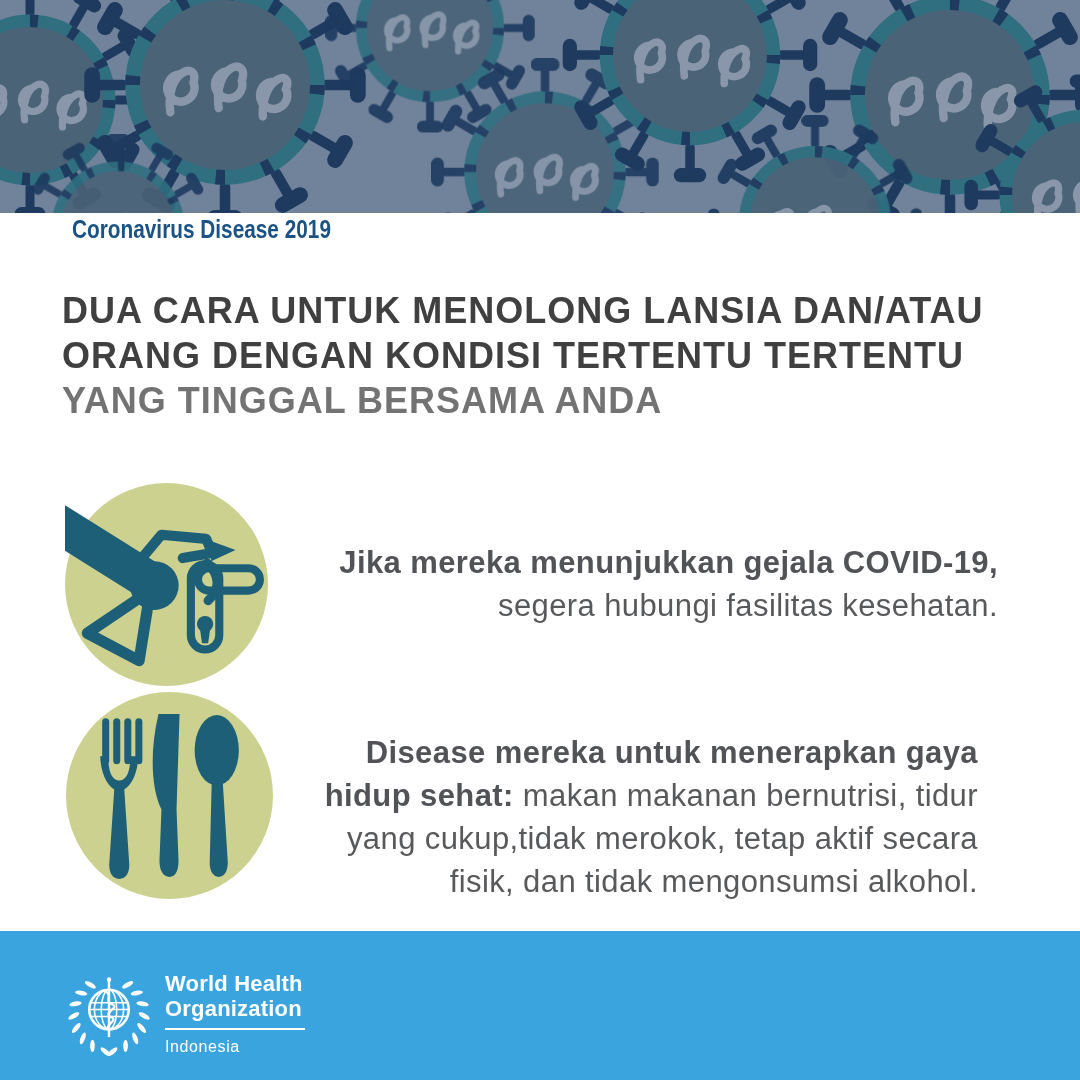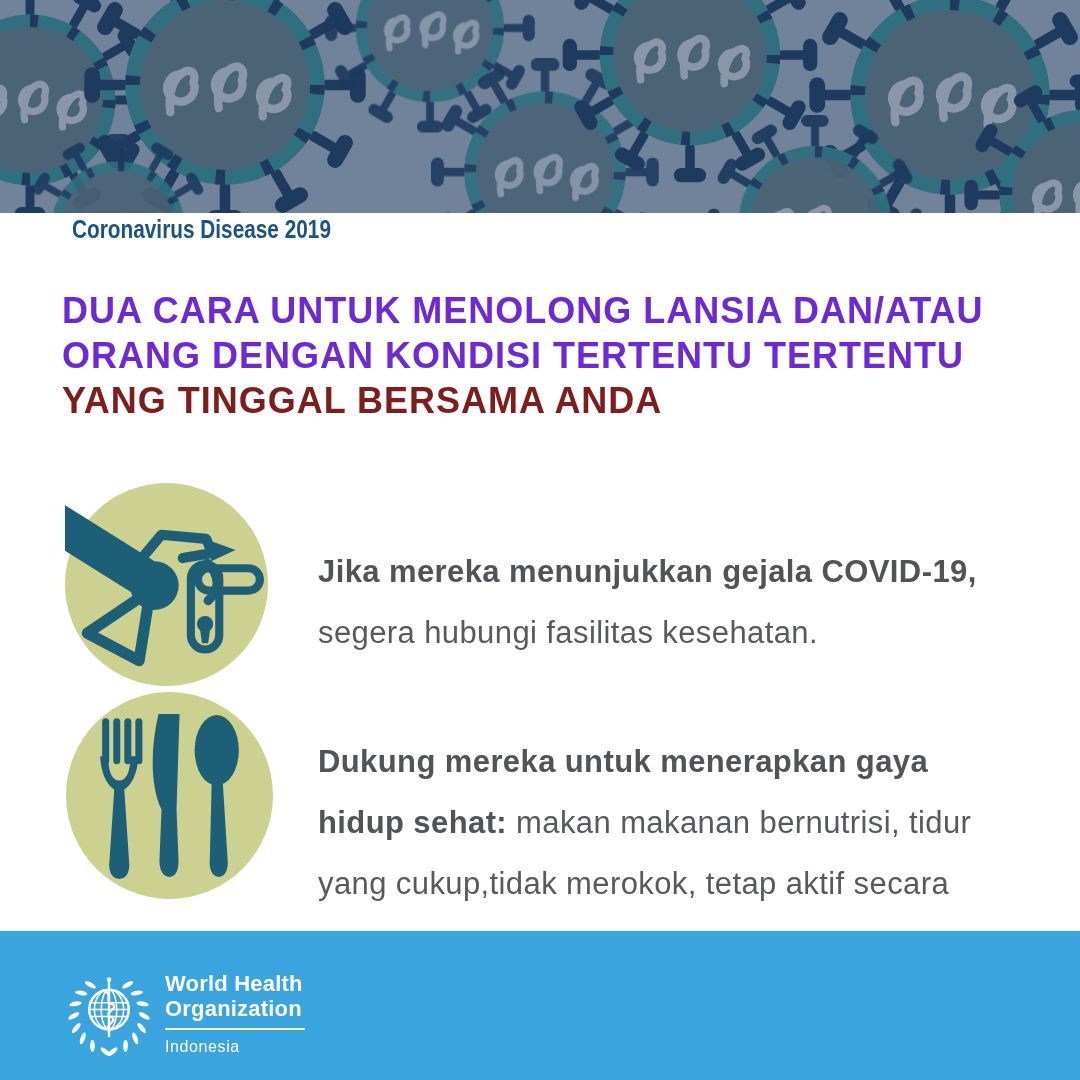--- a/index.html
+++ b/index.html
@@ -20,27 +20,28 @@
     position:absolute;left:72px;top:214px;
     font-size:26px;font-weight:bold;color:#1B5385;
     white-space:nowrap;transform:scaleX(0.8);transform-origin:left top;
     letter-spacing:0px;
   }
   
   .heading{
     position:absolute;left:62px;top:288px;width:980px;
     font-size:36px;font-weight:bold;line-height:45px;letter-spacing:1px;
   }
-  .heading .hl-red{color:#6d28d9;}
-  .heading .hl-teal{color:#7f1d1d;}
+  .heading .hl-red{color:#404040;}
+  .heading .hl-teal{color:#737373;}
   
   .tip-icon{position:absolute;}
   .tip-text{
-    position:absolute;color:#58595B;font-size:31px;line-height:61px;
+    position:absolute;color:#58595B;font-size:31px;line-height:43px;
     letter-spacing:0.4px;
+    text-align:right;
   }
   .tip-text .b{font-weight:bold;color:#525356;}
   .tip1-icon{left:65px;top:483px;width:203px;height:203px;}
   .tip1-text{left:318px;top:541px;width:680px;}
   .tip2-icon{left:66px;top:692px;width:207px;height:207px;}
   .tip2-text{left:318px;top:731px;width:660px;}
   
   .footer{
     position:absolute;left:0;top:931px;width:1080px;height:149px;
     background:#3AA4DE;
@@ -142,21 +143,21 @@
         <path d="M34,64 C35,84 42,93 48,97 L43,172 C43,181 47,186 53,186 C59,186 63,181 63,172 L58,97 C64,93 71,84 72,64 L64,64 C64,80 60,88 53,88 C46,88 42,80 42,64 Z"></path>
 
         <path d="M92,22 C83,60 85,97 95,117 L93,168 C93,178 97,184 103,184 C109,184 112,178 112,168 L110,117 L113,22 Z"></path>
 
         <ellipse cx="150" cy="58" rx="22" ry="35"></ellipse>
         <path d="M145,90 L143,170 C143,179 147,184 152,184 C157,184 161,179 161,170 L156,90 Z"></path>
       </g>
     </svg>
   </div>
   <div class="tip-text tip2-text">
-    <span class="b">Dukung mereka untuk menerapkan gaya hidup sehat:</span><span> makan makanan bernutrisi, tidur yang cukup,tidak merokok, tetap aktif secara fisik, dan tidak mengonsumsi alkohol.</span>
+    <span class="b">Disease mereka untuk menerapkan gaya hidup sehat:</span><span> makan makanan bernutrisi, tidur yang cukup,tidak merokok, tetap aktif secara fisik, dan tidak mengonsumsi alkohol.</span>
   </div>
 
   <div class="footer">
     <div class="footer-inner">
       <svg class="who-emblem" viewBox="0 0 100 104">
         <defs>
           <ellipse id="wleaf" cx="0" cy="0" rx="2.7" ry="7.2" fill="#ffffff"></ellipse>
           <clipPath id="globeclip">
               <circle cx="50" cy="48" r="23"></circle>
             </clipPath>

